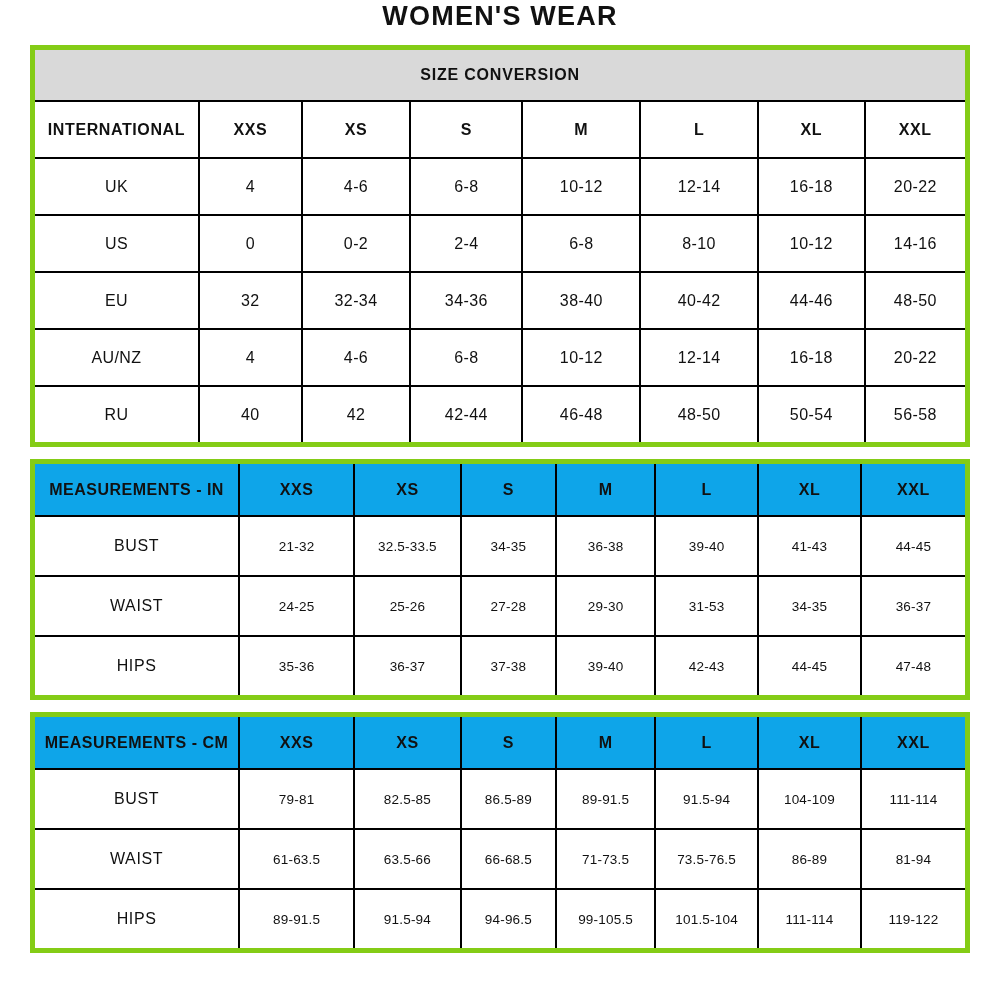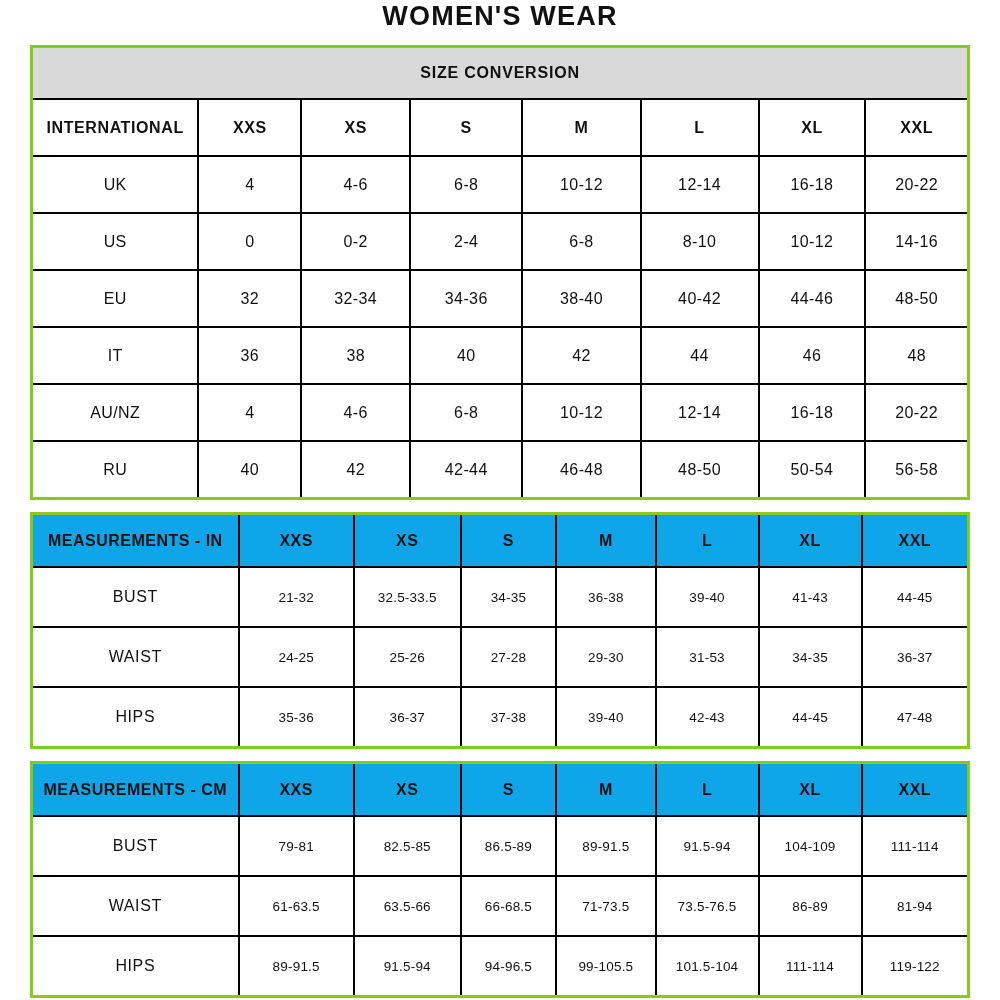--- a/index.html
+++ b/index.html
@@ -21,21 +21,21 @@
     font-size: 27px;
     font-weight: bold;
     letter-spacing: 1.2px;
     margin: 0 0 13px 0;
     line-height: 32px;
   }
   table {
     width: 100%;
     border-collapse: collapse;
     table-layout: fixed;
-    border: 3px solid #84cc16;
+    border: 5px solid #84cc16;
     margin-bottom: 12px;
   }
   td {
     border: 2px solid #000000;
     text-align: center;
     vertical-align: middle;
     padding: 0 3px;
     overflow: hidden;
     white-space: nowrap;
   }
@@ -133,30 +133,20 @@
           <td class="rowlabel">EU</td>
           <td class="val">32</td>
           <td class="val">32-34</td>
           <td class="val">34-36</td>
           <td class="val">38-40</td>
           <td class="val">40-42</td>
           <td class="val">44-46</td>
           <td class="val">48-50</td>
         </tr>
         <tr>
-          <td class="rowlabel">IT</td>
-          <td class="val">36</td>
-          <td class="val">38</td>
-          <td class="val">40</td>
-          <td class="val">42</td>
-          <td class="val">44</td>
-          <td class="val">46</td>
-          <td class="val">48</td>
-        </tr>
-        <tr>
           <td class="rowlabel">AU/NZ</td>
           <td class="val">4</td>
           <td class="val">4-6</td>
           <td class="val">6-8</td>
           <td class="val">10-12</td>
           <td class="val">12-14</td>
           <td class="val">16-18</td>
           <td class="val">20-22</td>
         </tr>
         <tr>

